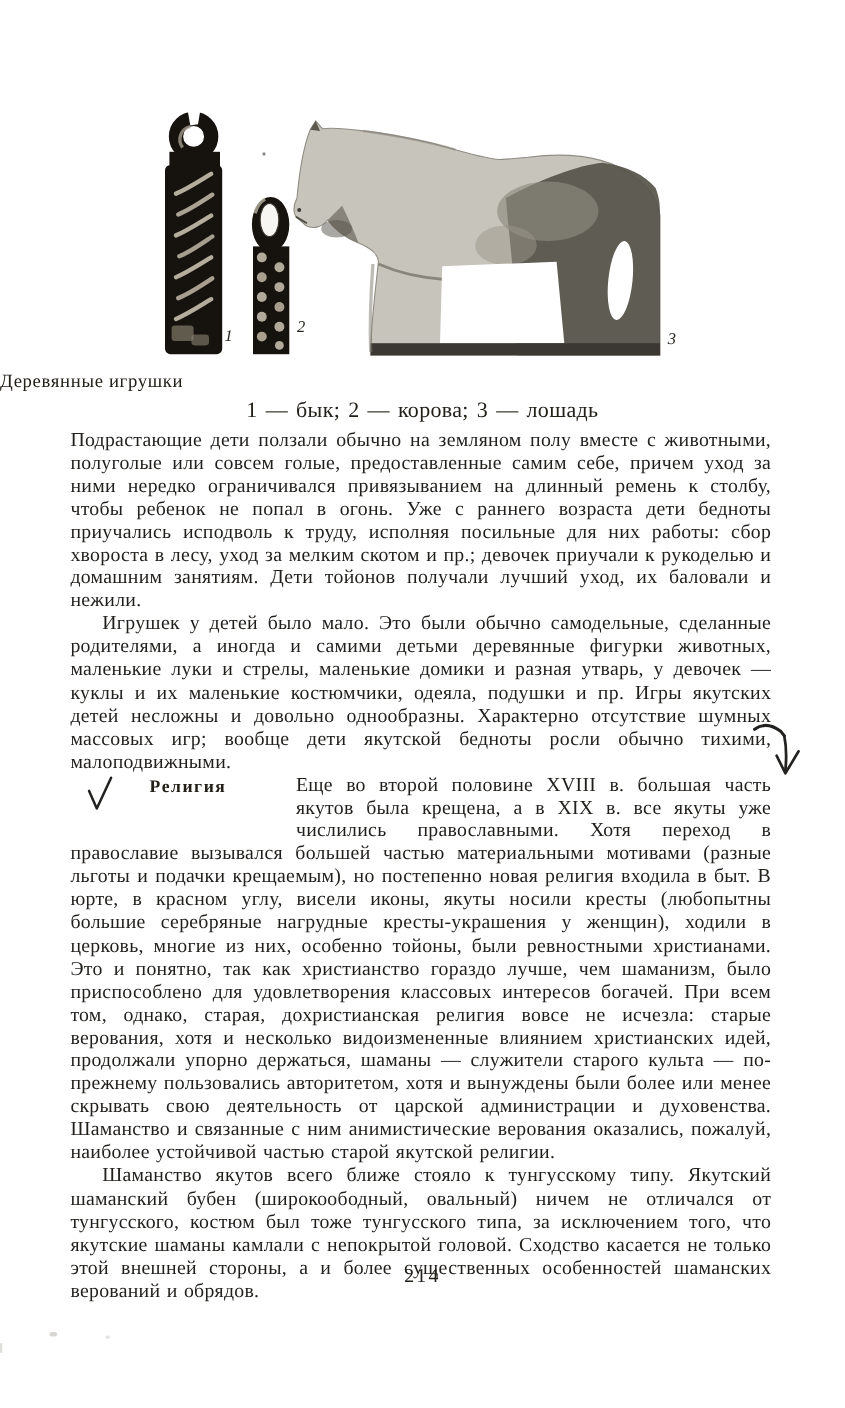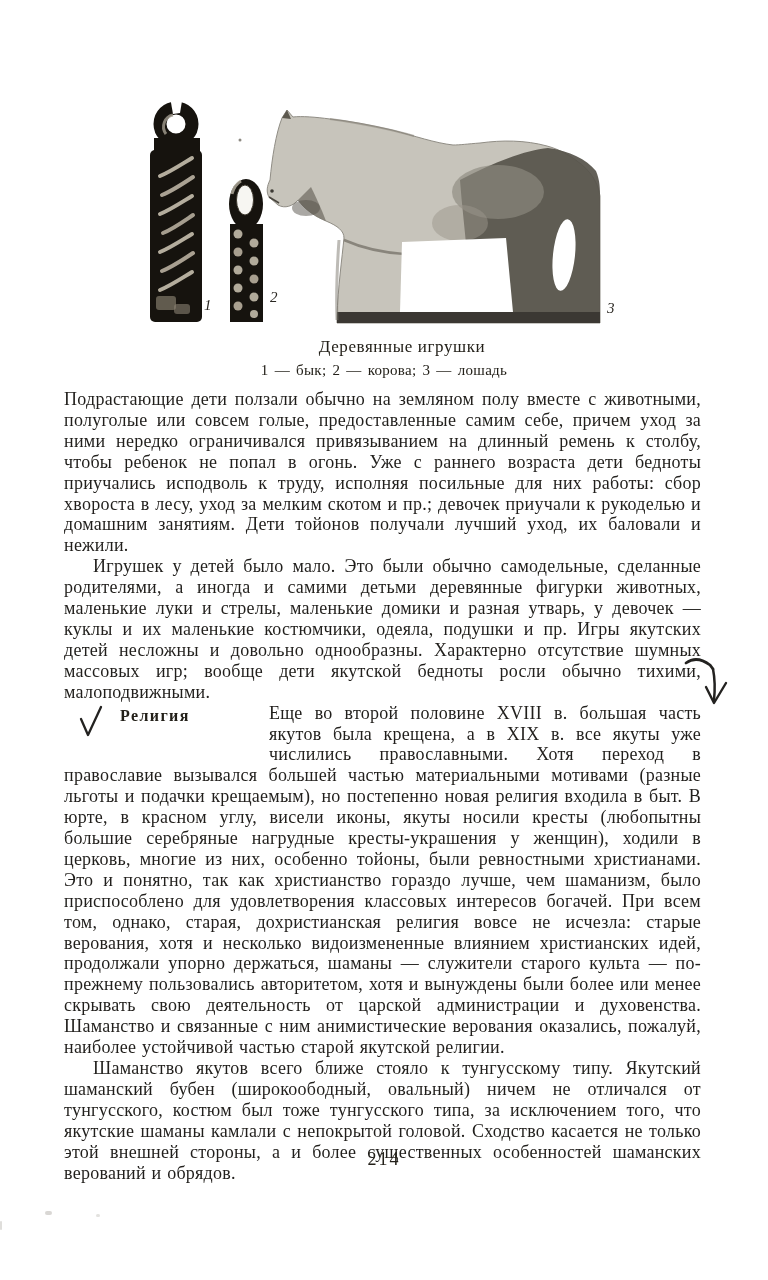--- a/index.html
+++ b/index.html
@@ -8,39 +8,39 @@
     width:768px;height:1280px;
     background:#ffffff;
     font-family:"Liberation Serif","DejaVu Serif",serif;
     color:#211f1c;
     overflow:hidden;
   }
   
   .figure-wrap{position:absolute;left:130px;top:88px;width:520px;height:245px;}
   .fig-caption{
     position:absolute;left:0;right:0;top:337px;
-    text-align:center;font-size:17px;letter-spacing:.6px;color:#232019;padding-left:36px;
+    text-align:left;font-size:17px;letter-spacing:.6px;color:#232019;
   }
   .fig-legend{
     position:absolute;left:0;right:0;top:362px;
-    text-align:center;font-size:15px;letter-spacing:.3px;word-spacing:2px;color:#232019;
+    text-align:center;font-size:20px;letter-spacing:.3px;word-spacing:2px;color:#232019;
   }
   
   .text-col{
     position:absolute;left:64px;top:389px;width:637px;
     font-size:18px;line-height:20.9px;
     letter-spacing:.25px;word-spacing:1px;
     text-align:justify;
     hyphens:auto;
   }
   .text-col p{margin:0;padding:0;}
   .indent{text-indent:29px;}
   .heading-float{
     float:left;width:205px;height:42px;
-    display:flex;align-items:flex-start;gap:17px;
+    display:flex;align-items:flex-start;gap:33px;
     padding-left:15px;box-sizing:border-box;
   }
   .heading-float .hd{
     font-weight:bold;font-size:16px;letter-spacing:1.4px;
     padding-top:3px;color:#232019;
   }
   .check-svg{margin-top:2px;flex:0 0 auto;}
   
   .pen-arrow{position:absolute;left:684px;top:648px;}
   

